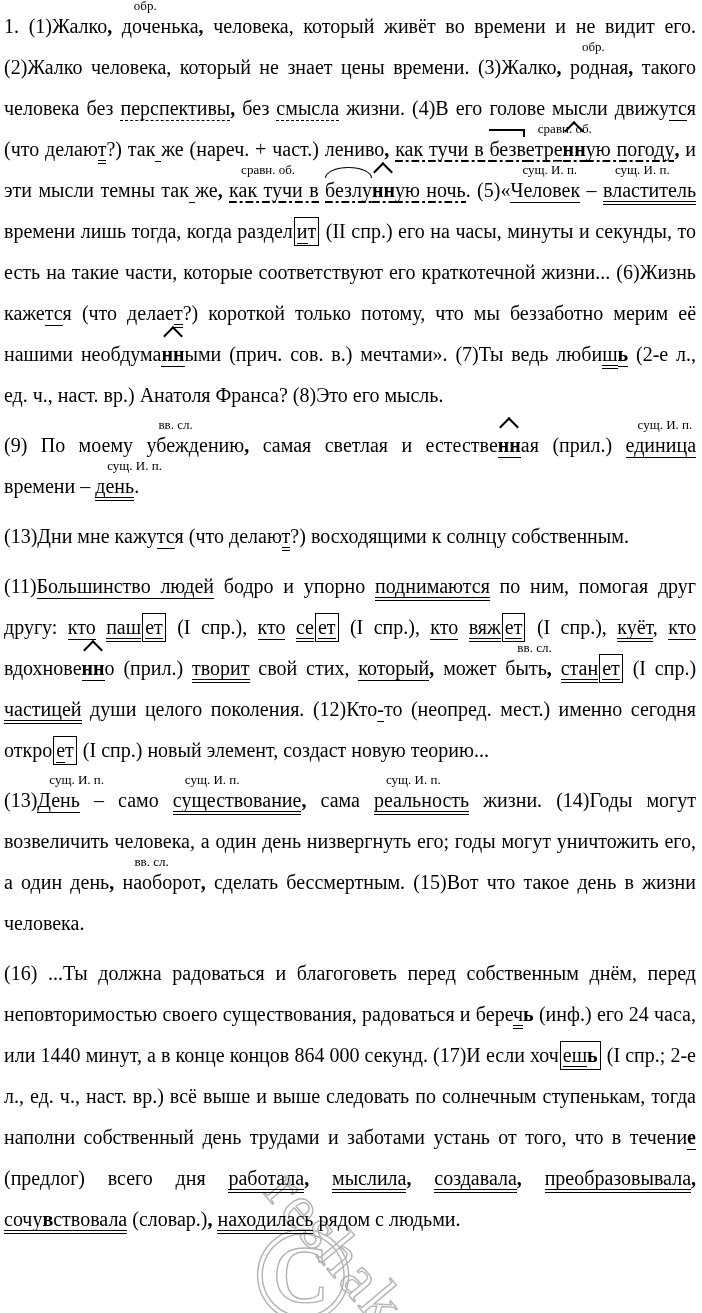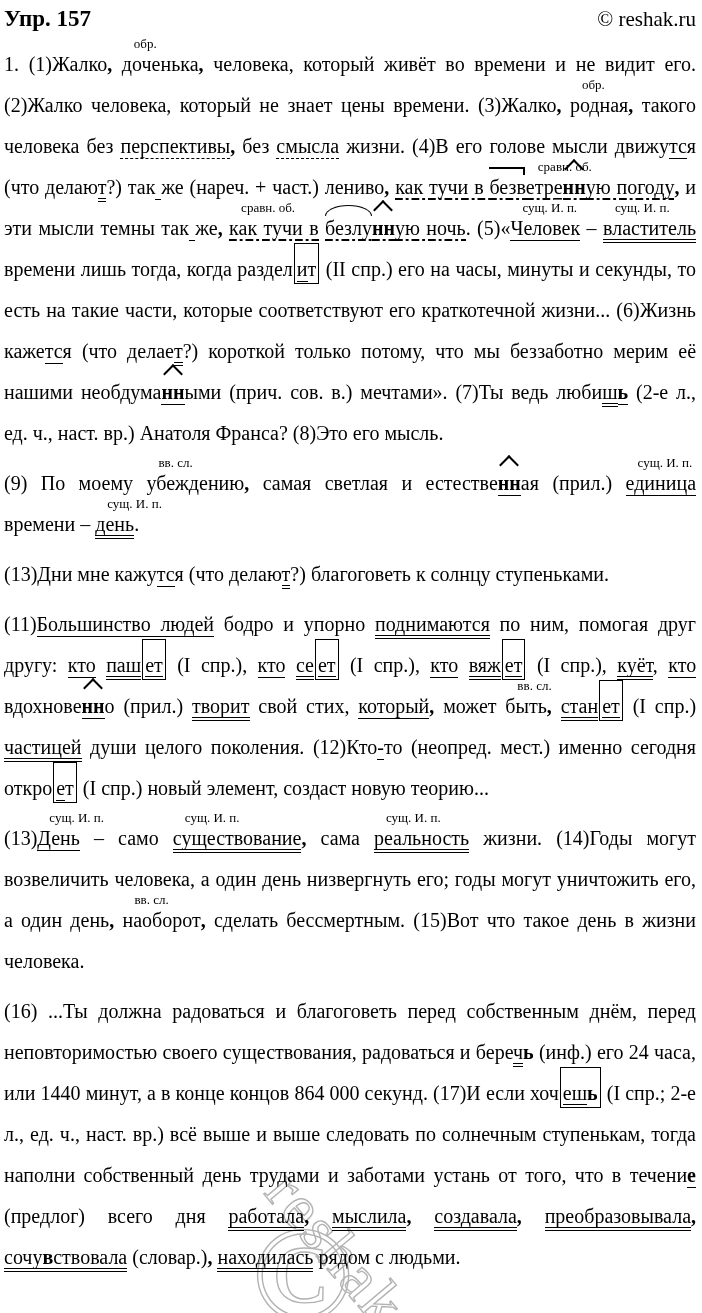--- a/index.html
+++ b/index.html
@@ -24,21 +24,21 @@
     font-style:normal;font-weight:normal;white-space:nowrap;
   }
   
   .u-s{border-bottom:1.6px solid #000;padding-bottom:1px;margin-top:20px;}          
   .u-d{border-bottom:4px double #000;padding-bottom:0;}             
   .u-da{border-bottom:1.6px dashed #000;padding-bottom:1px;}        
   .u-dd{                                                            
     background:linear-gradient(to right,#000 0 8px,transparent 8px 11px,#000 11px 13.5px,transparent 13.5px 16.5px) repeat-x left bottom;
     background-size:16.5px 1.6px;padding-bottom:2px;
   }
-  .box{border:1.9px solid #000;padding:14px 2px 3px 2px;margin:0 1px;}
+  .box{border:1.9px solid #000;padding:2px 2px 3px 2px;margin:0 1px;}
   
   .mark-caret::before{
     content:"";position:absolute;left:50%;top:-14px;width:12px;height:12px;
     border-top:2px solid #000;border-left:2px solid #000;
     transform:translateX(-50%) rotate(45deg);
   }
   .mark-prefix::before{
     content:"";position:absolute;left:0;right:1px;top:-9px;height:6px;
     border-top:2px solid #000;border-right:2px solid #000;
   }
@@ -46,29 +46,25 @@
     content:"";position:absolute;left:0;right:0;top:-12px;height:10px;
     border:1.6px solid #000;border-bottom:none;
     border-radius:50% 50% 0 0 / 100% 100% 0 0;
   }
   .watermark{position:absolute;left:225px;top:1115px;z-index:0;pointer-events:none;}
 </style>
 </head>
 <body>
 
 <div class="page">
-  <div class="header">
-    <div class="title">Упр. 157</div>
-    <div class="copyright">© reshak.ru</div>
-  </div>
 
   <div class="content" id="content">
       <div class="para"><span class="run">1. (1)Жалко</span><span class="run b">,</span><span class="run"> </span><span class="run rel"><span class="sup-label">обр.</span>доченька</span><span class="run b">,</span><span class="run"> человека, который живёт во времени и не видит его. (2)Жалко человека, который не знает цены времени. (3)Жалко</span><span class="run b">,</span><span class="run"> </span><span class="run rel"><span class="sup-label">обр.</span>родная</span><span class="run b">,</span><span class="run"> такого человека без </span><span class="run u-da">перспективы</span><span class="run b">,</span><span class="run"> без </span><span class="run u-da">смысла</span><span class="run"> жизни. (4)В его голове мысли движу</span><span class="run u-s">тс</span><span class="run">я </span><span class="run i">(что делаю</span><span class="run i u-d">т</span><span class="run i">?)</span><span class="run"> так</span><span class="run u-s">&nbsp;</span><span class="run">же </span><span class="run i">(нареч. + част.)</span><span class="run"> лениво</span><span class="run b">,</span><span class="run"> </span><span class="run u-dd">как тучи в </span><span class="run u-dd mark-prefix rel">безв</span><span class="run u-dd rel"><span class="sup-label">сравн. об.</span>етр</span><span class="run u-dd">е</span><span class="run b u-dd mark-caret rel">нн</span><span class="run u-dd">ую погоду</span><span class="run b">,</span><span class="run"> и эти мысли темны так</span><span class="run u-s">&nbsp;</span><span class="run">же</span><span class="run b">,</span><span class="run"> </span><span class="run u-dd rel"><span class="sup-label">сравн. об.</span>как тучи в</span><span class="run"> </span><span class="run u-dd mark-arc rel">безлу</span><span class="run b u-dd mark-caret rel">нн</span><span class="run u-dd">ую ночь</span><span class="run">. (5)«</span><span class="run u-s rel"><span class="sup-label">сущ. И. п.</span>Человек</span><span class="run"> – </span><span class="run u-d rel"><span class="sup-label">сущ. И. п.</span>властитель</span><span class="run"> времени лишь тогда, когда раздел</span><span class="run box"><span class="run u-s">и</span><span class="run">т</span></span><span class="run"> </span><span class="run i">(II спр.)</span><span class="run"> его на часы, минуты и секунды, то есть на такие части, которые соответствуют его краткотечной жизни... (6)Жизнь каже</span><span class="run u-s">тс</span><span class="run">я </span><span class="run i">(что делае</span><span class="run i u-d">т</span><span class="run i">?)</span><span class="run"> короткой только потому, что мы беззаботно мерим её нашими необдума</span><span class="run b u-s mark-caret rel">нн</span><span class="run">ыми </span><span class="run i">(прич. сов. в.)</span><span class="run"> мечтами». (7)Ты ведь люби</span><span class="run u-d">ш</span><span class="run b u-s">ь</span><span class="run"> </span><span class="run i">(2-е л., ед. ч., наст. вр.)</span><span class="run"> Анатоля Франса? (8)Это его мысль.</span></div>
       <div class="para"><span class="run">(9) По моему </span><span class="run rel"><span class="sup-label">вв. сл.</span>убеждению</span><span class="run b">,</span><span class="run"> самая светлая и естестве</span><span class="run b u-s mark-caret rel">нн</span><span class="run">ая </span><span class="run i">(прил.)</span><span class="run"> </span><span class="run u-s rel"><span class="sup-label">сущ. И. п.</span>единица</span><span class="run"> времени – </span><span class="run u-d rel"><span class="sup-label">сущ. И. п.</span>день</span><span class="run">.</span></div>
-      <div class="para"><span class="run">(13)Дни мне кажу</span><span class="run u-s">тс</span><span class="run">я </span><span class="run i">(что делаю</span><span class="run i u-d">т</span><span class="run i">?)</span><span class="run"> благоговеть к солнцу ступеньками.</span></div>
+      <div class="para"><span class="run">(13)Дни мне кажу</span><span class="run u-s">тс</span><span class="run">я </span><span class="run i">(что делаю</span><span class="run i u-d">т</span><span class="run i">?)</span><span class="run"> восходящими к солнцу собственным.</span></div>
       <div class="para"><span class="run">(11)</span><span class="run u-s">Большинство людей</span><span class="run"> бодро и упорно </span><span class="run u-d">поднимаются</span><span class="run"> по ним, помогая друг другу: </span><span class="run u-s">кто</span><span class="run"> </span><span class="run u-d">паш</span><span class="run box"><span class="run u-d">ет</span></span><span class="run"> </span><span class="run i">(I спр.)</span><span class="run">, </span><span class="run u-s">кто</span><span class="run"> </span><span class="run u-d">се</span><span class="run box"><span class="run u-d">ет</span></span><span class="run"> </span><span class="run i">(I спр.)</span><span class="run">, </span><span class="run u-s">кто</span><span class="run"> </span><span class="run u-d">вяж</span><span class="run box"><span class="run u-d">ет</span></span><span class="run"> </span><span class="run i">(I спр.)</span><span class="run">, </span><span class="run u-d">куёт</span><span class="run">, </span><span class="run u-s">кто</span><span class="run"> вдохнове</span><span class="run b u-s mark-caret rel">нн</span><span class="run">о </span><span class="run i">(прил.)</span><span class="run"> </span><span class="run u-d">творит</span><span class="run"> свой стих, </span><span class="run u-s">который</span><span class="run b">,</span><span class="run"> может </span><span class="run rel"><span class="sup-label">вв. сл.</span>быть</span><span class="run b">,</span><span class="run"> </span><span class="run u-d">стан</span><span class="run box"><span class="run u-d">ет</span></span><span class="run"> </span><span class="run i">(I спр.)</span><span class="run"> </span><span class="run u-d">частицей</span><span class="run"> души целого поколения. (12)Кто</span><span class="run u-s">-</span><span class="run">то </span><span class="run i">(неопред. мест.)</span><span class="run"> именно сегодня откро</span><span class="run box"><span class="run u-s">е</span><span class="run">т</span></span><span class="run"> </span><span class="run i">(I спр.)</span><span class="run"> новый элемент, создаст новую теорию...</span></div>
       <div class="para"><span class="run">(13)</span><span class="run u-s rel"><span class="sup-label">сущ. И. п.</span>День</span><span class="run"> – само </span><span class="run u-d rel"><span class="sup-label">сущ. И. п.</span>существование</span><span class="run b">,</span><span class="run"> сама </span><span class="run u-d rel"><span class="sup-label">сущ. И. п.</span>реальность</span><span class="run"> жизни. (14)Годы могут возвеличить человека, а один день низвергнуть его; годы могут уничтожить его, а один день</span><span class="run b">,</span><span class="run"> </span><span class="run rel"><span class="sup-label">вв. сл.</span>наоборот</span><span class="run b">,</span><span class="run"> сделать бессмертным. (15)Вот что такое день в жизни человека.</span></div>
       <div class="para"><span class="run">(16) ...Ты должна радоваться и благоговеть перед собственным днём, перед неповторимостью своего существования, радоваться и бере</span><span class="run u-d">ч</span><span class="run b">ь</span><span class="run"> </span><span class="run i">(инф.)</span><span class="run"> его 24 часа, или 1440 минут, а в конце концов 864 000 секунд. (17)И если хоч</span><span class="run box"><span class="run u-d">еш</span><span class="run b">ь</span></span><span class="run"> </span><span class="run i">(I спр.; 2-е л., ед. ч., наст. вр.)</span><span class="run"> всё выше и выше следовать по солнечным ступенькам, тогда наполни собственный день трудами и заботами устань от того, что в течени</span><span class="run b u-s">е</span><span class="run"> </span><span class="run i">(предлог)</span><span class="run"> всего дня </span><span class="run u-d">работала</span><span class="run b">,</span><span class="run"> </span><span class="run u-d">мыслила</span><span class="run b">,</span><span class="run"> </span><span class="run u-d">создавала</span><span class="run b">,</span><span class="run"> </span><span class="run u-d">преобразовывала</span><span class="run b">,</span><span class="run"> </span><span class="run u-d">сочу</span><span class="run b u-d">в</span><span class="run u-d">ствовала</span><span class="run"> </span><span class="run i">(словар.)</span><span class="run b">,</span><span class="run"> </span><span class="run u-d">находилась</span><span class="run"> рядом с людьми.</span></div>
     </div>
 
   <svg class="watermark" width="300" height="198" viewBox="0 0 300 198" xmlns="http://www.w3.org/2000/svg">
     <g fill="none" stroke="#b3b3b3" stroke-width="1.4" font-family="Liberation Serif, DejaVu Serif, serif">
       <text x="38" y="78" font-size="62" letter-spacing="3" transform="rotate(50 38 78)">reshak.ru</text>
       <text x="78" y="205" text-anchor="middle" font-size="135">©</text>
     </g>

